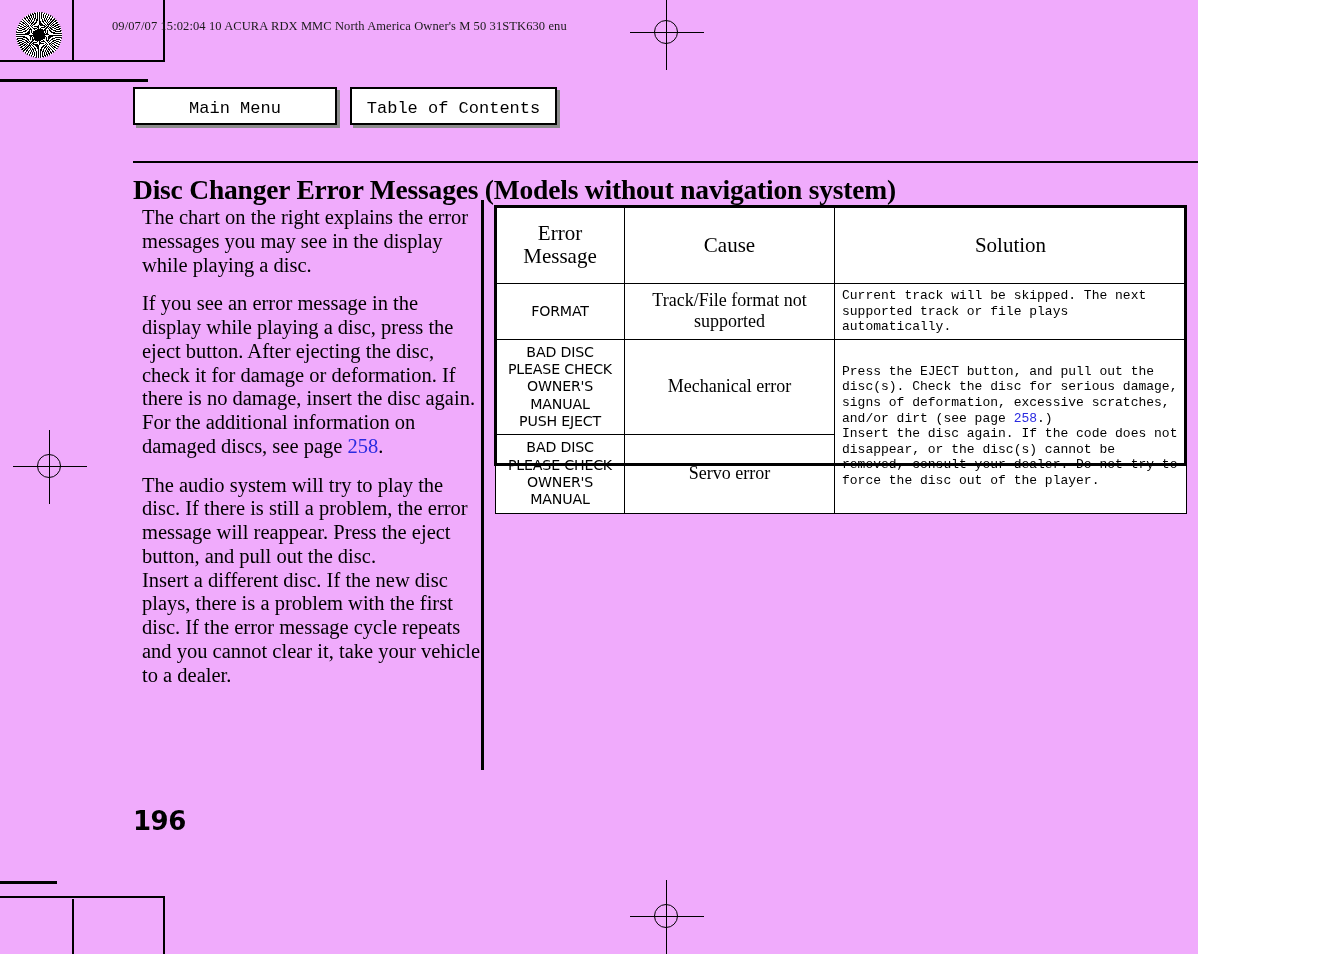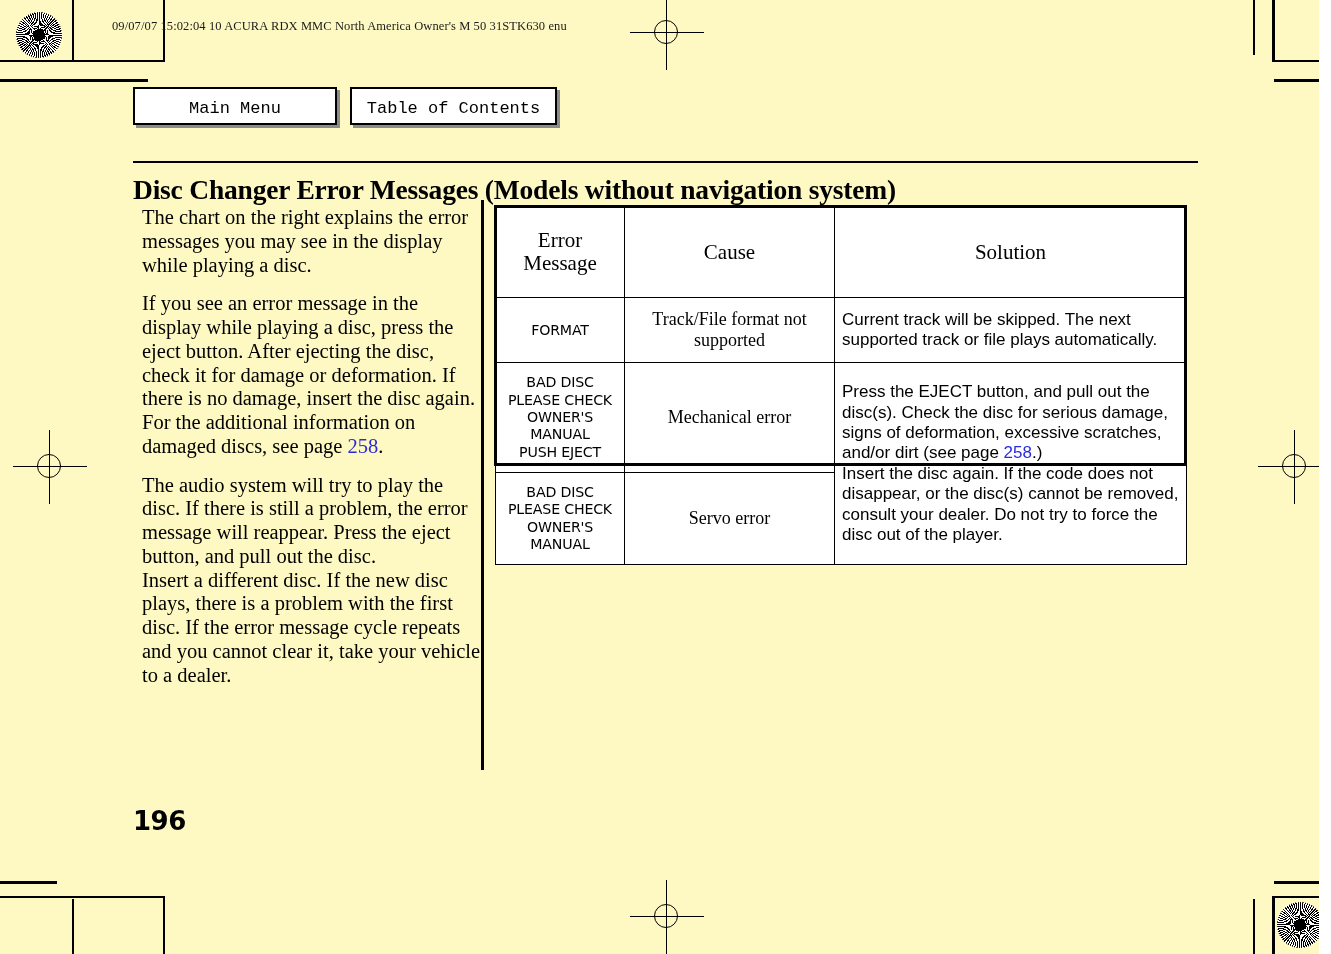--- a/index.html
+++ b/index.html
@@ -6,24 +6,24 @@
     margin: 0;
     padding: 0;
     background: #ffffff;
   }
   body {
     font-family: "Liberation Serif", "DejaVu Serif", serif;
     color: #000000;
   }
   #page {
     position: relative;
-    width: 1319px;
+    width: 1198px;
     height: 954px;
     overflow: hidden;
-    background: #fef9c3;
+    background: #f0abfc;
   }
 
   
   .mark-line {
     position: absolute;
     background: #000;
   }
   .starburst {
     position: absolute;
     width: 46px;
@@ -150,21 +150,21 @@
     left: 495px;
     top: 206px;
     width: 691px;
     border-collapse: collapse;
     table-layout: fixed;
     background: #fff;
   }
   .err-table td, .err-table th {
     border: 1.3px solid #000;
     vertical-align: middle;
-    padding: 11px 7px;
+    padding: 4px 7px;
   }
   .err-table thead th {
     border-width: 1.3px;
     font-weight: normal;
     font-size: 21px;
     font-family: "Liberation Serif", "DejaVu Serif", serif;
     text-align: center;
     height: 68px;
     line-height: 1.08;
   }
@@ -179,22 +179,22 @@
     line-height: 1.22;
     letter-spacing: -0.2px;
   }
   .cell-text {
     font-family: "Liberation Serif", "DejaVu Serif", serif;
     font-size: 18px;
     line-height: 1.18;
     text-align: center;
   }
   .cell-sol {
-    font-family: Liberation Sans, sans-serif;
-    font-size: 17px;
+    font-family: Liberation Mono, monospace;
+    font-size: 13px;
     line-height: 1.2;
     text-align: left;
     vertical-align: middle;
   }
   
   .table-frame-top, .table-frame-bottom,
   .table-frame-left, .table-frame-right {
     position: absolute;
     background: #000;
   }

